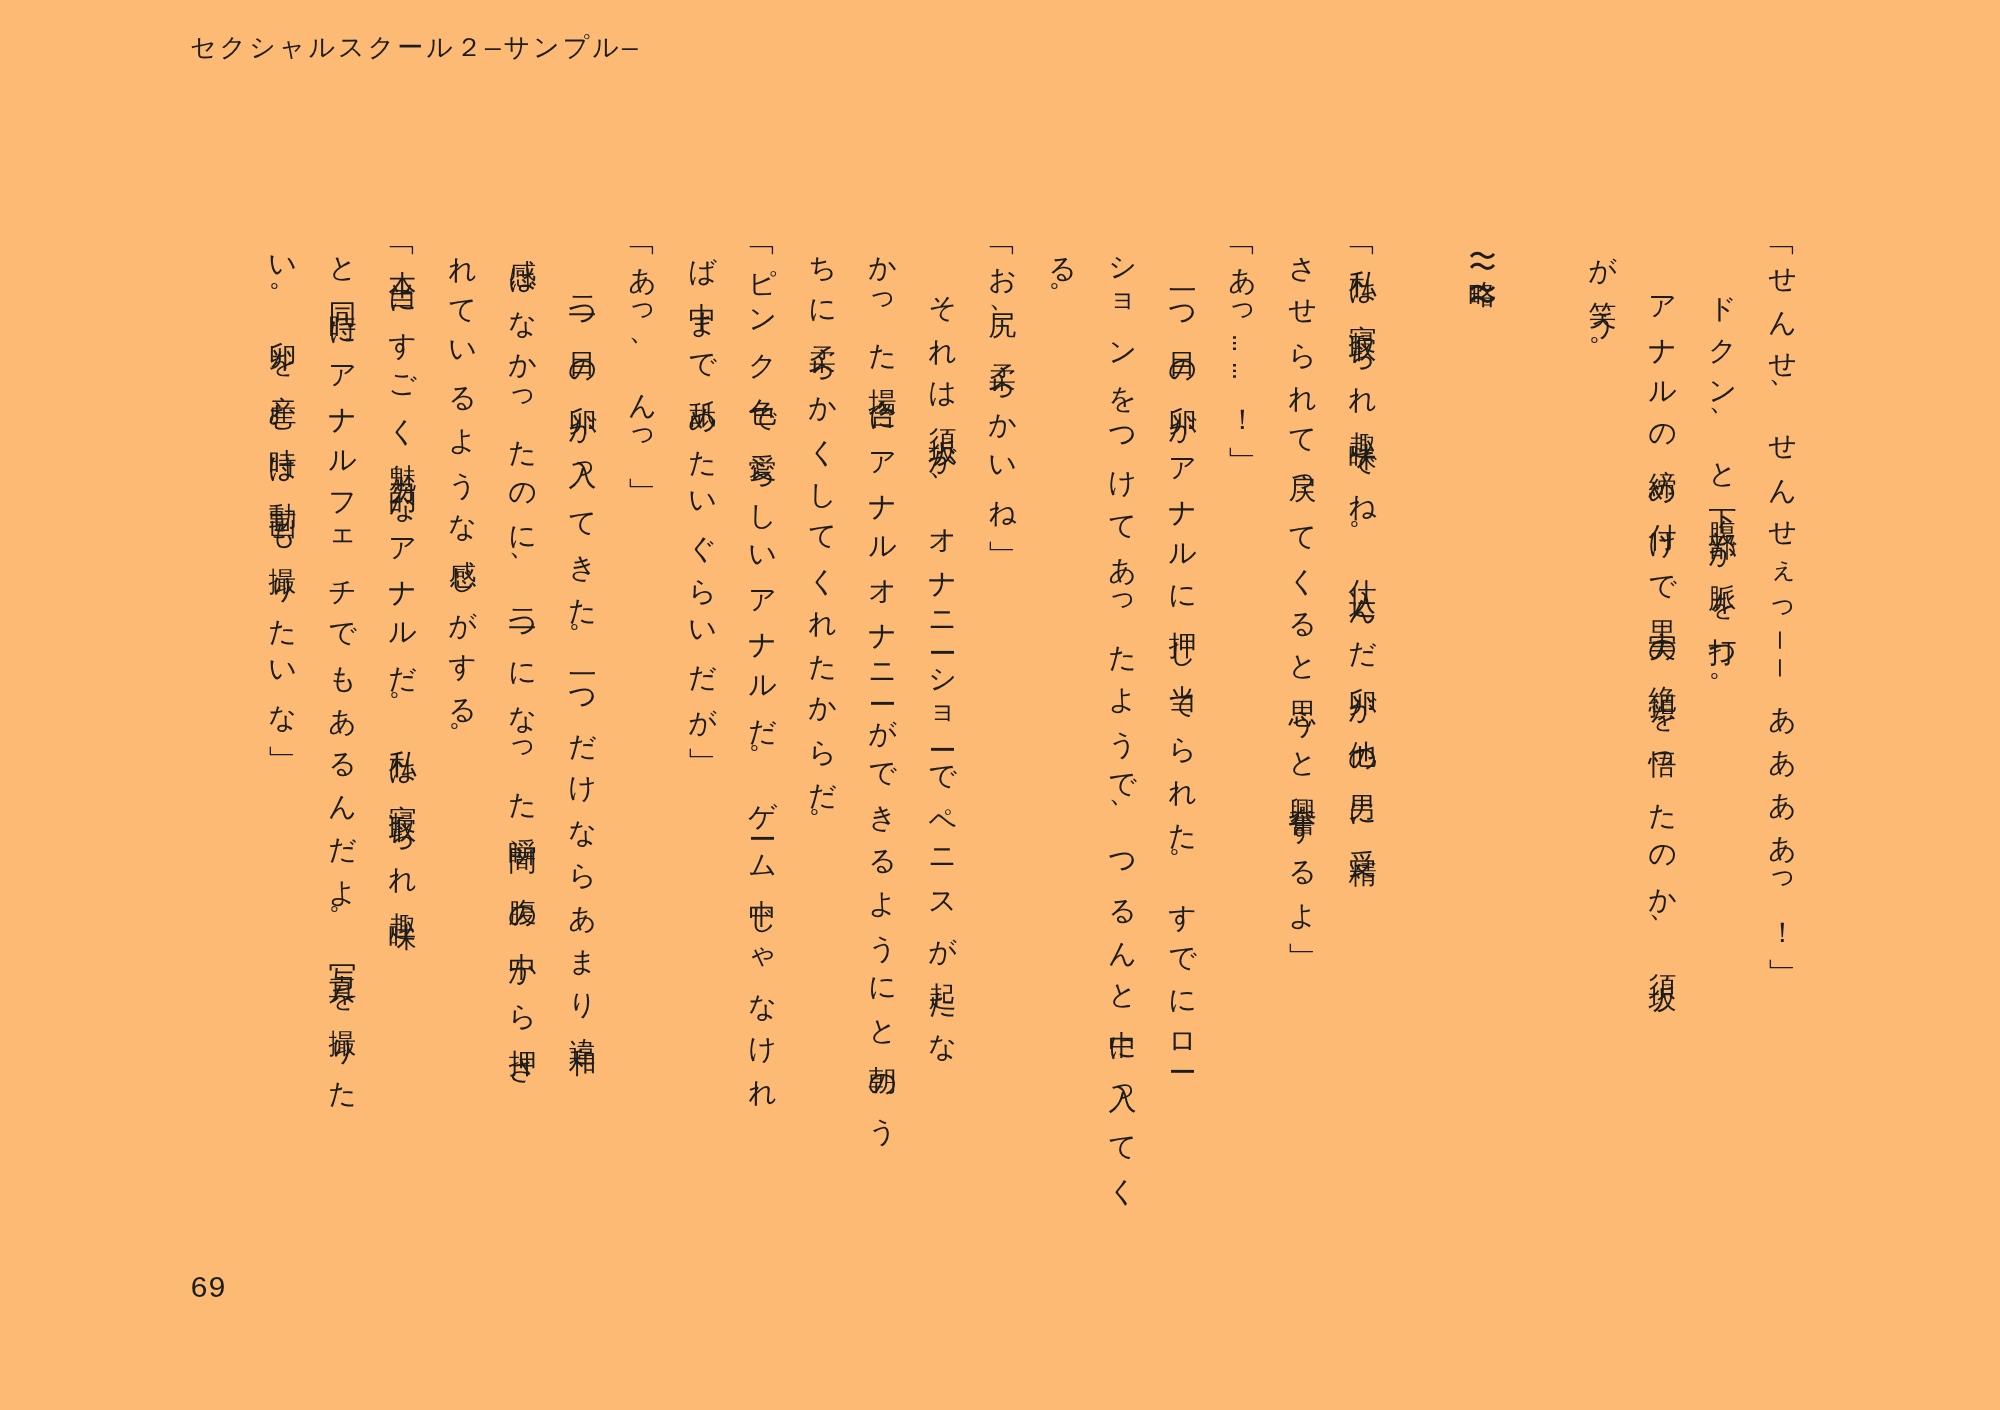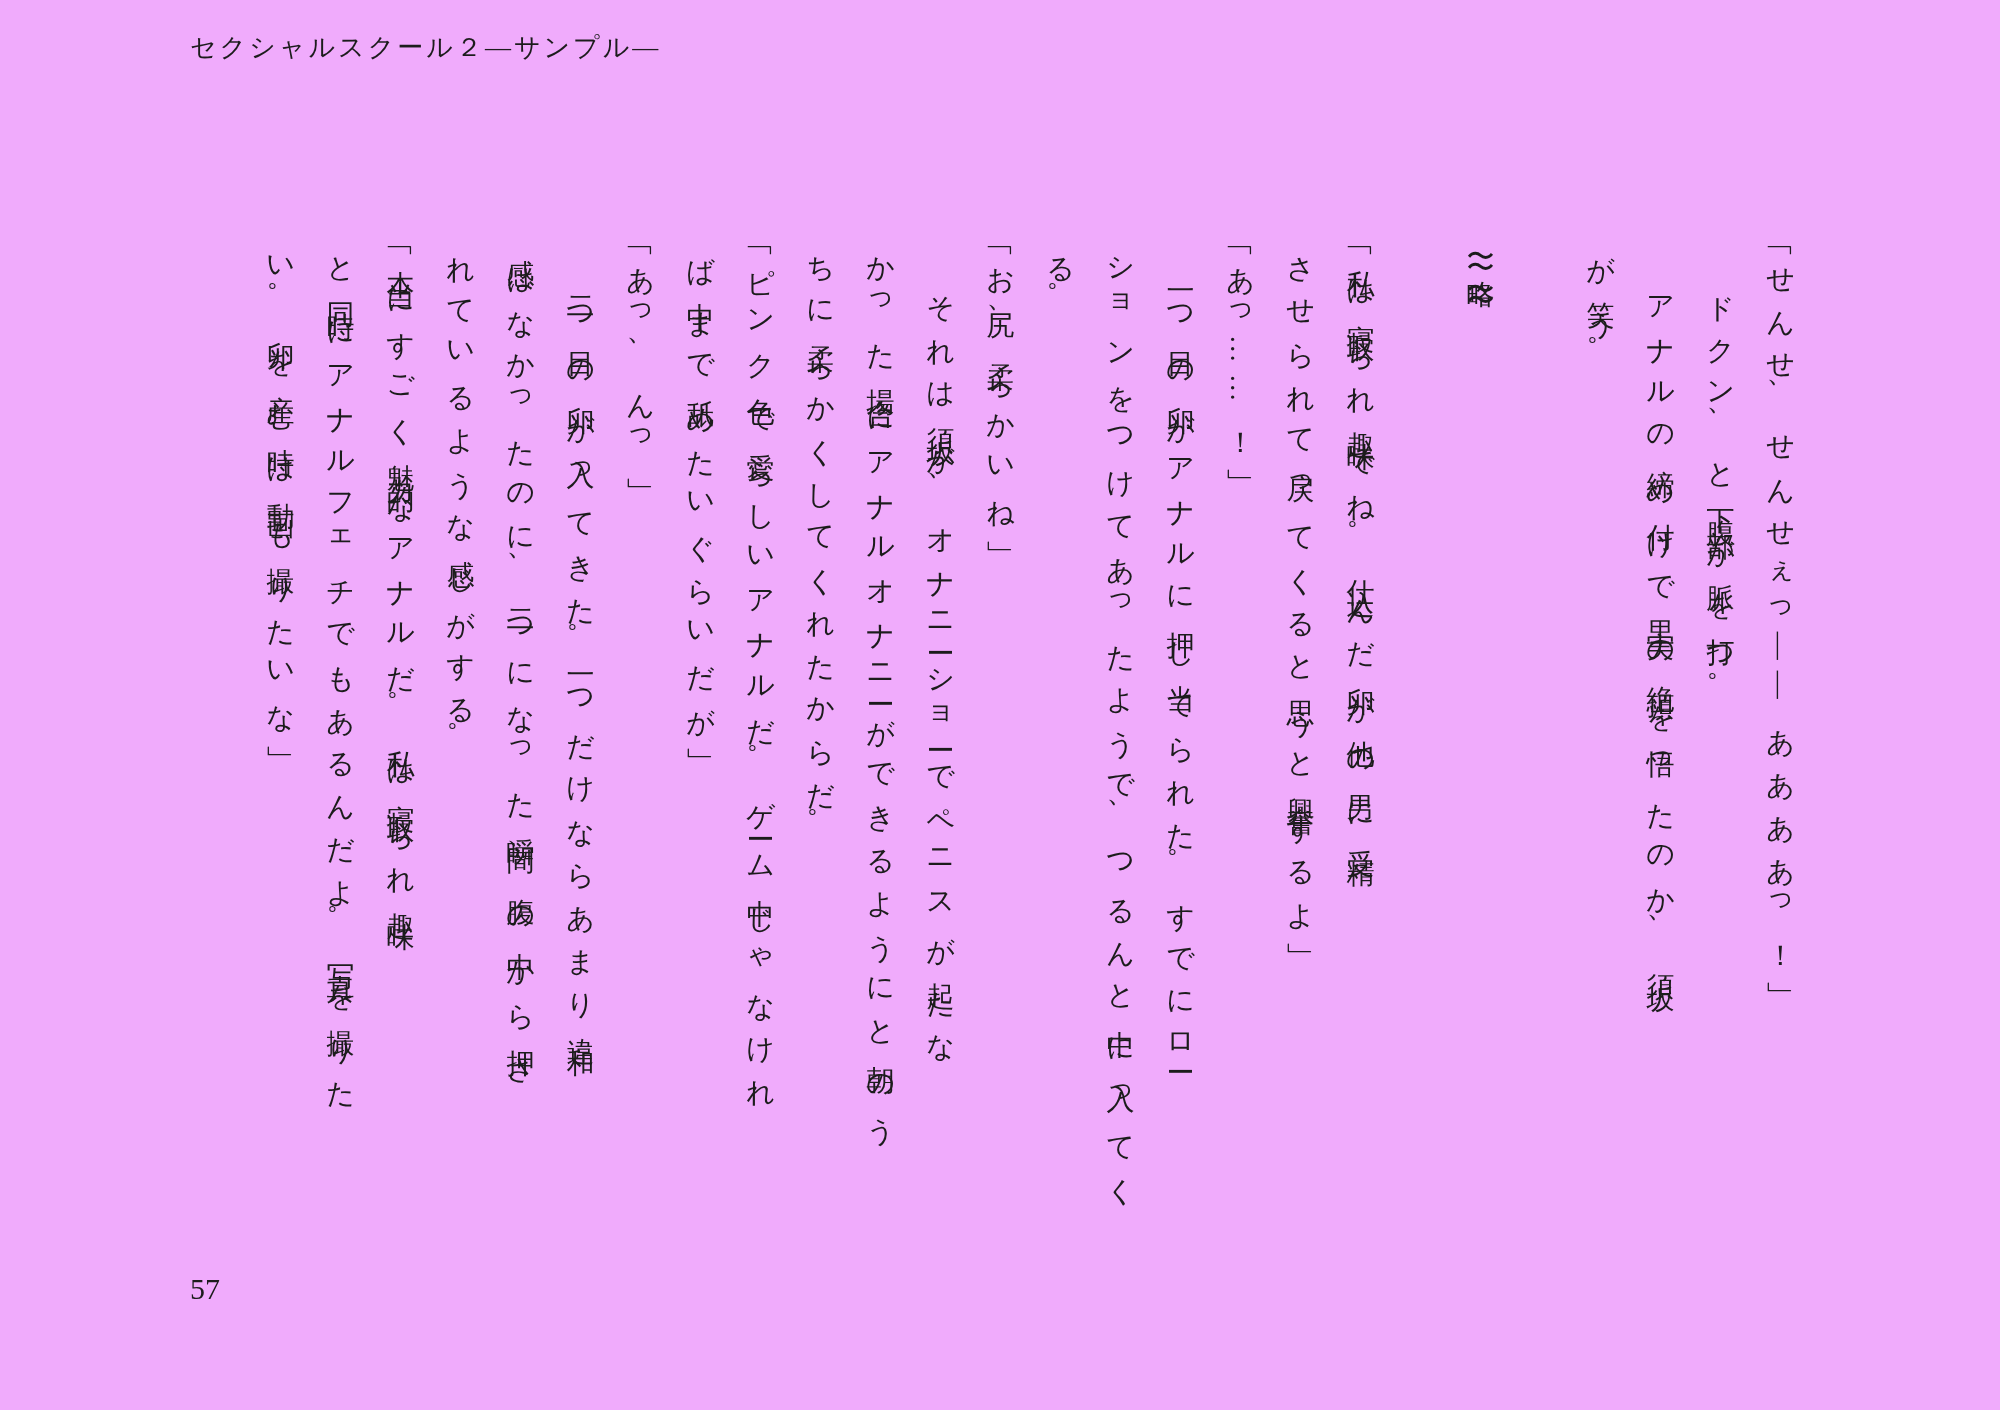--- a/index.html
+++ b/index.html
@@ -1,22 +1,22 @@
 <!DOCTYPE html>
 <html><head>
 <meta charset="utf-8">
 <style>
   html, body { margin: 0; padding: 0; }
   .page {
     position: relative;
     width: 2000px;
     height: 1410px;
-    background: #f0abfc;
+    background: #fdba74;
     color: #1c1c1c;
-    font-family: Liberation Serif, serif;
+    font-family: Liberation Mono, monospace;
     overflow: hidden;
   }
   .header-title {
     position: absolute;
     left: 190px;
     top: 30px;
     font-size: 26px;
     letter-spacing: 3px;
     white-space: nowrap;
   }
@@ -61,14 +61,14 @@
       <p class="para dialogue">「あっ……！」</p>
       <p class="para narration indent">一つ目の卵がアナルに押し当てられた。すでにロー<br>ションをつけてあったようで、つるんと中に入ってく<br>る。</p>
       <p class="para dialogue">「お尻、柔らかいね」</p>
       <p class="para narration indent">それは須坂が、オナニーショーでペニスが起たな<br>かった場合にアナルオナニーができるようにと朝のう<br>ちに柔らかくしてくれたからだ。</p>
       <p class="para dialogue">「ピンク色で愛らしいアナルだ。ゲーム中じゃなけれ<br>ば中まで舐めたいぐらいだが」</p>
       <p class="para dialogue">「あっ、んっ」</p>
       <p class="para narration indent">二つ目の卵が入ってきた。一つだけならあまり違和<br>感はなかったのに、二つになった瞬間、腹の中から押さ<br>れているような感じがする。</p>
       <p class="para dialogue">「本当にすごく魅力的なアナルだ。私は寝取られ趣味<br>と同時にアナルフェチでもあるんだよ。写真を撮りた<br>い。卵を産む時は動画も撮りたいな」</p>
     </div>
 
-  <div class="page-number">57</div>
+  <div class="page-number">69</div>
 </div>
 
 </body></html>

